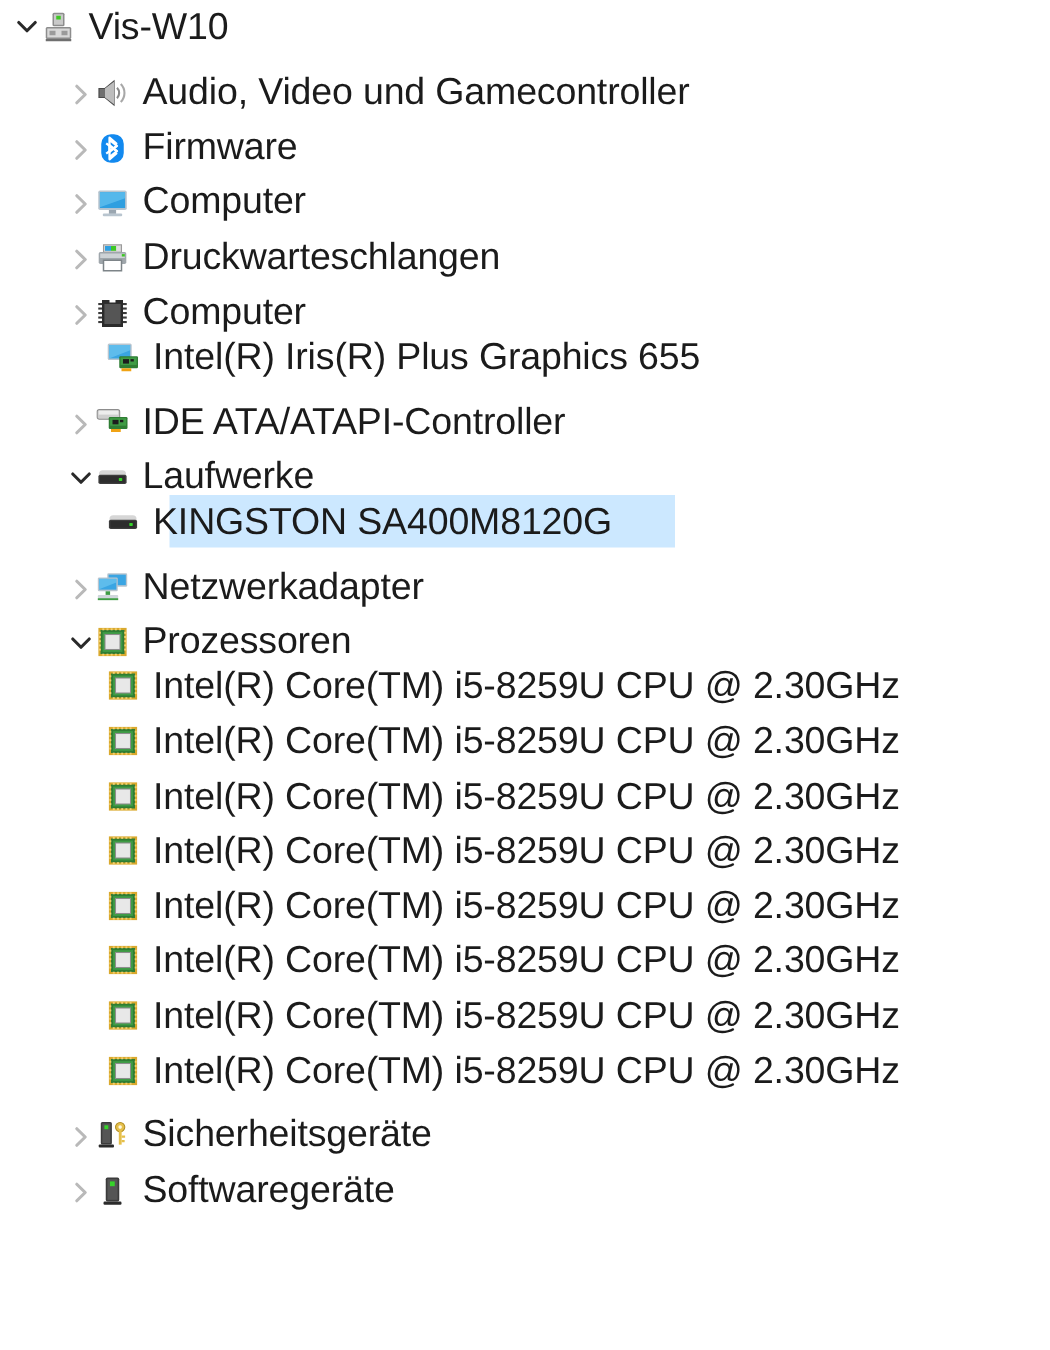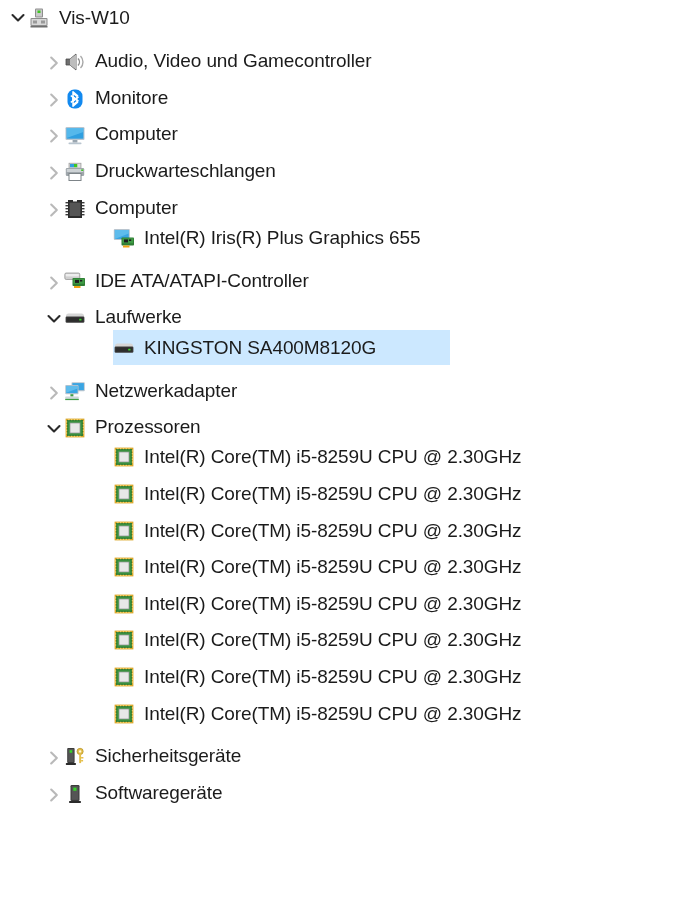--- a/index.html
+++ b/index.html
@@ -61,30 +61,30 @@
     margin-right: 9px;
     display: flex;
     align-items: center;
     justify-content: center;
   }
   .iconwrap svg { display: block; }
 
   .label {
     position: relative;
     z-index: 2;
-    font-size: 19px;
+    font-size: 25px;
     line-height: 24px;
     color: #1b1b1b;
     letter-spacing: -0.1px;
   }
 
   
   .lvl0 { padding-left: 8px; }
   .lvl1 { padding-left: 44px; align-items: flex-end; }
-  .lvl2 { padding-left: 113px; }
+  .lvl2 { padding-left: 71px; }
 </style>
 </head>
 <body>
 
 <div id="tree">
     <div class="row lvl0">
       <span class="chev">
         <svg width="20" height="20" viewBox="0 0 20 20">
           <path d="M4.5 7 L10 12.5 L15.5 7" fill="none" stroke="#2a2a2a" stroke-width="2.1" stroke-linecap="round" stroke-linejoin="round"></path>
         </svg>
@@ -128,21 +128,21 @@
       </span>
       <span class="iconwrap">
         <svg width="22" height="22" viewBox="0 0 22 22">
         <rect x="3.5" y="1.5" width="15" height="19" rx="6.5" fill="#1289ef"></rect>
         <path d="M9 5.2 L14 9.2 L9 13.2 V3.8 l5 4.2" fill="none" stroke="#ffffff" stroke-width="1.5" stroke-linejoin="round"></path>
         <path d="M9 16.8 L14 12.8 L9 8.8 V18.2 l5 -4.2" fill="none" stroke="#ffffff" stroke-width="1.5" stroke-linejoin="round"></path>
         <path d="M6.8 7.6 L14 12.9" stroke="#ffffff" stroke-width="1.5"></path>
         <path d="M6.8 14.4 L14 9.1" stroke="#ffffff" stroke-width="1.5"></path>
       </svg>
       </span>
-      <span class="label">Monitore</span>
+      <span class="label">Firmware</span>
     </div>
     <div class="row lvl1">
       <span class="chev">
         <svg width="20" height="20" viewBox="0 0 20 20">
           <path d="M7.2 4.5 L12.8 10 L7.2 15.5" fill="none" stroke="#b9b9b9" stroke-width="2.1" stroke-linecap="round" stroke-linejoin="round"></path>
         </svg>
       </span>
       <span class="iconwrap">
         <svg width="22" height="22" viewBox="0 0 22 22">
         <rect x="1.5" y="3" width="19" height="13" rx="1.2" fill="#b9c5cf"></rect>

